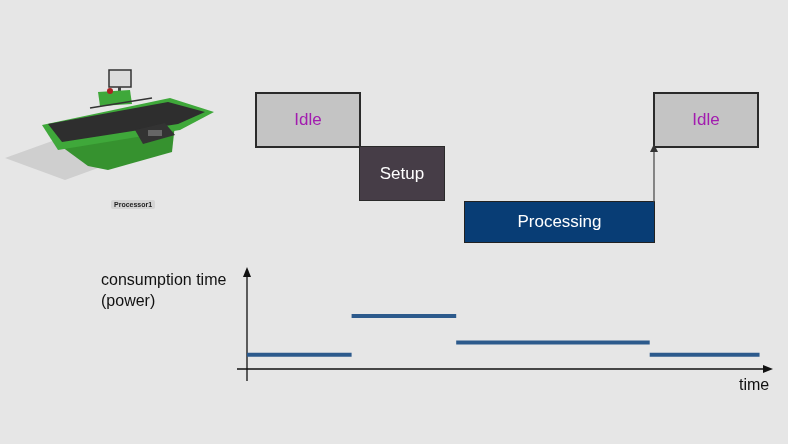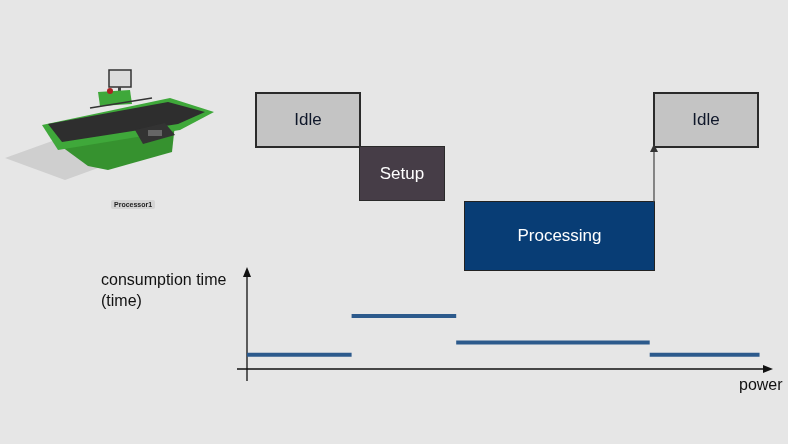--- a/index.html
+++ b/index.html
@@ -8,21 +8,21 @@
     background: #e6e6e6;
     font-family: "Liberation Sans", sans-serif;
     position: relative;
   }
   .abs { position: absolute; }
   .state {
     position: absolute; box-sizing: border-box;
     display: flex; align-items: center; justify-content: center;
     font-size: 17px;
   }
-  .state.idle { background: #c4c4c4; border: 2px solid #2a2a2a; color: #0f172a; }
+  .state.idle { background: #c4c4c4; border: 2px solid #2a2a2a; color: #a21caf; }
   .state.setup { background: #463d47; border: 1px solid #2a2a2a; color: #fff; }
   .state.processing { background: #083d75; border: 1px solid #222; color: #fff; }
   .proc-label {
     position: absolute; left: 111px; top: 200px;
     font-size: 7px; font-weight: bold; color: #222;
     background: #d4d4d4; padding: 1px 3px; border-radius: 2px;
   }
   .axis-label { position: absolute; font-size: 16px; color: #111; line-height: 21px; }
 </style>
 </head>
@@ -51,37 +51,37 @@
   </g>
 </svg>
 <div class="proc-label">Processor1</div>
 
 <div class="state idle" style="left:255px;top:92px;width:106px;height:56px;">
   <span>Idle</span>
 </div>
 <div class="state setup" style="left:359px;top:146px;width:86px;height:55px;">
   <span>Setup</span>
 </div>
-<div class="state processing" style="left:464px;top:201px;width:191px;height:70px;">
+<div class="state processing" style="left:464px;top:201px;width:191px;height:42px;">
   <span>Processing</span>
 </div>
 <div class="state idle" style="left:653px;top:92px;width:106px;height:56px;">
   <span>Idle</span>
 </div>
 
 <svg class="abs" style="left:645px;top:140px" width="20" height="65">
   <line x1="9" y1="8" x2="9" y2="62" stroke="#444" stroke-width="1.2"></line>
   <polygon points="9,4 5,12 13,12" fill="#333"></polygon>
 </svg>
 
 <div class="axis-label" style="left:101px;top:269px;">
   <div>consumption time</div>
-  <div>(time)</div>
+  <div>(power)</div>
 </div>
-<div class="axis-label" style="left:739px;top:374px;">power</div>
+<div class="axis-label" style="left:739px;top:374px;">time</div>
 
 <svg id="chart" class="abs" style="left:0;top:0" width="788" height="444">
   <g>
     <line x1="247" y1="274" x2="247" y2="381" stroke="#111" stroke-width="1.3"></line>
     <polygon points="247,267 243,277 251,277" fill="#111"></polygon>
   </g>
   <g>
     <line x1="237" y1="369" x2="766" y2="369" stroke="#111" stroke-width="1.3"></line>
     <polygon points="773,369 763,365 763,373" fill="#111"></polygon>
   </g>

